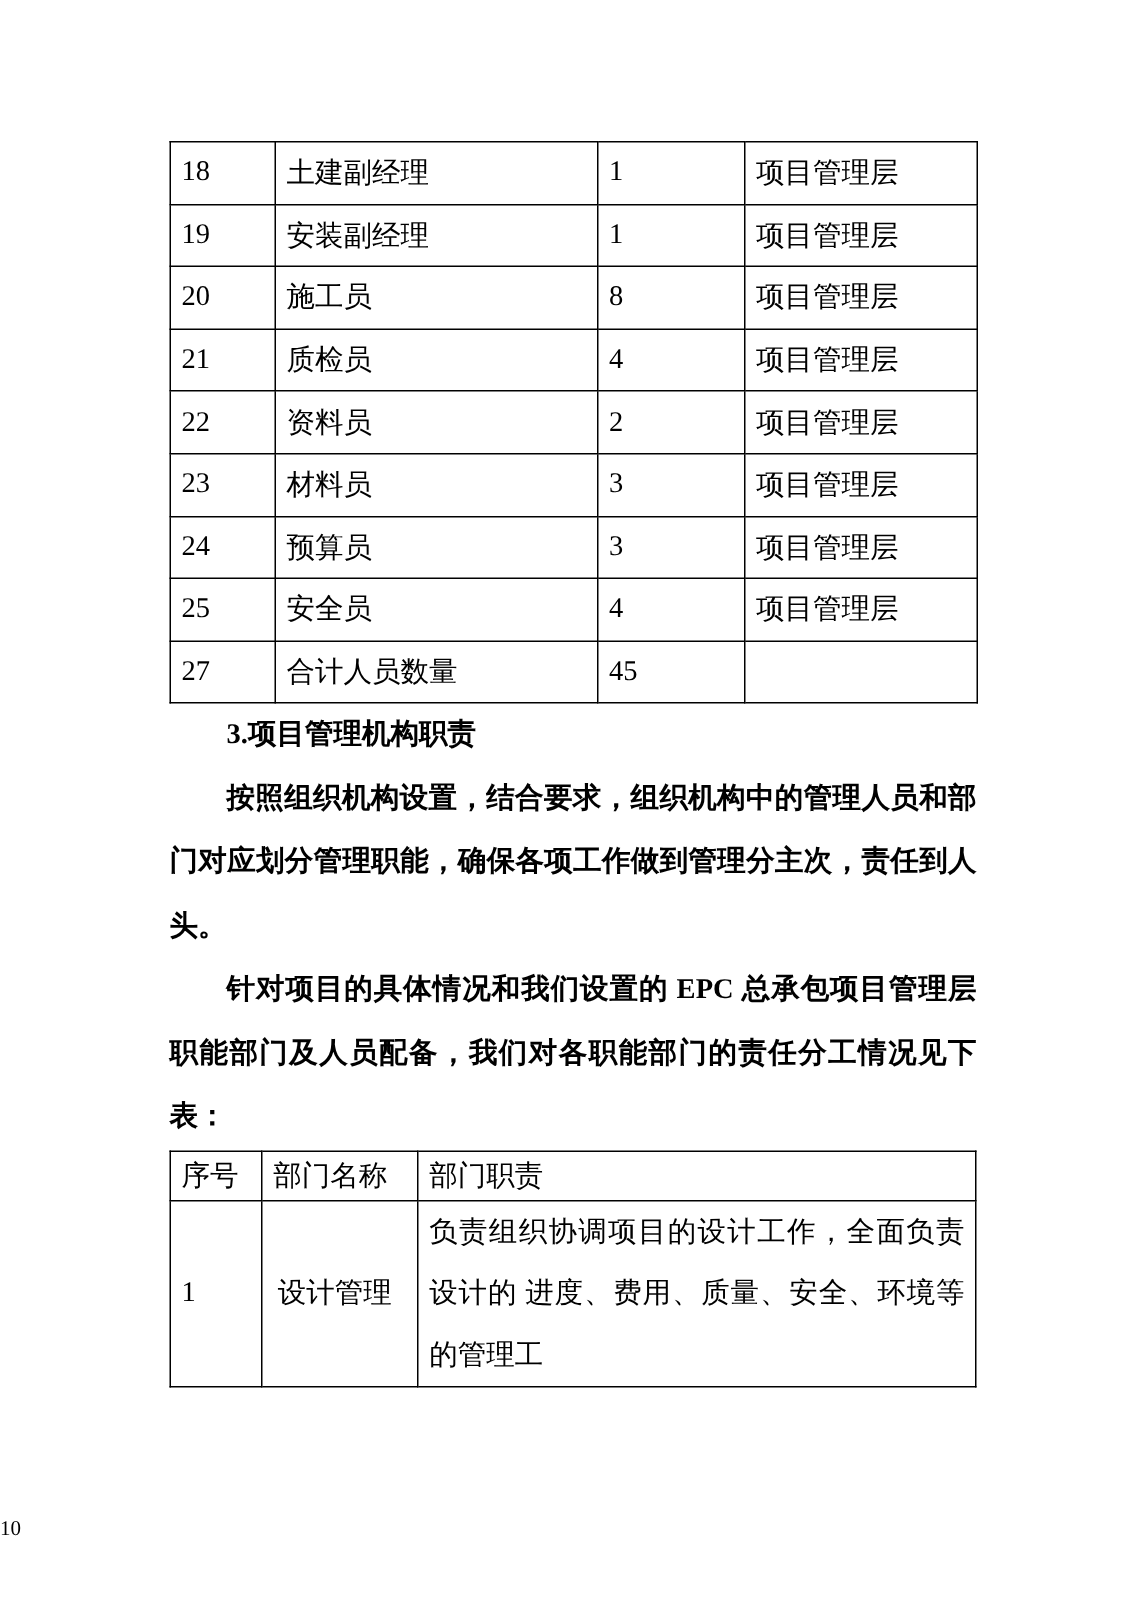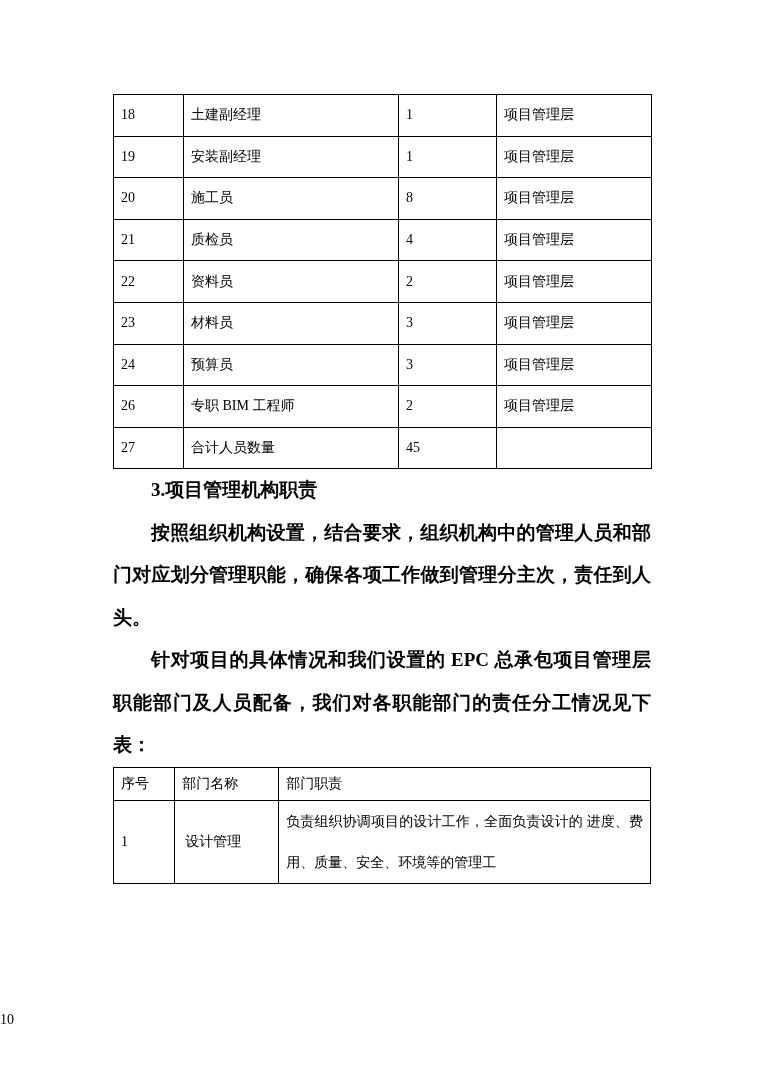--- a/index.html
+++ b/index.html
@@ -17,21 +17,21 @@
   }
   .content {
     position: absolute;
     left: 113px; top: 94px;
     width: 538px;
   }
   table {
     border-collapse: collapse;
     table-layout: fixed;
     width: 538px;
-    font-size: 14px;
+    font-size: 19px;
     padding-left: 40px;
   }
   td {
     border: 1.5px solid #000;
     vertical-align: middle;
     padding-left: 7px;
   }
   
   .t1 td { height: 41.6px; }
   .t1 .c1 { width: 70px; }
@@ -111,23 +111,23 @@
           <td class="c3">3</td>
           <td class="c4">项目管理层</td>
         </tr>
         <tr>
           <td class="c1">24</td>
           <td class="c2">预算员</td>
           <td class="c3">3</td>
           <td class="c4">项目管理层</td>
         </tr>
         <tr>
-          <td class="c1">26</td>
-          <td class="c2">专职 BIM 工程师</td>
-          <td class="c3">2</td>
+          <td class="c1">25</td>
+          <td class="c2">安全员</td>
+          <td class="c3">4</td>
           <td class="c4">项目管理层</td>
         </tr>
         <tr>
           <td class="c1">27</td>
           <td class="c2">合计人员数量</td>
           <td class="c3">45</td>
           <td class="c4"></td>
         </tr>
       </tbody>
     </table>

